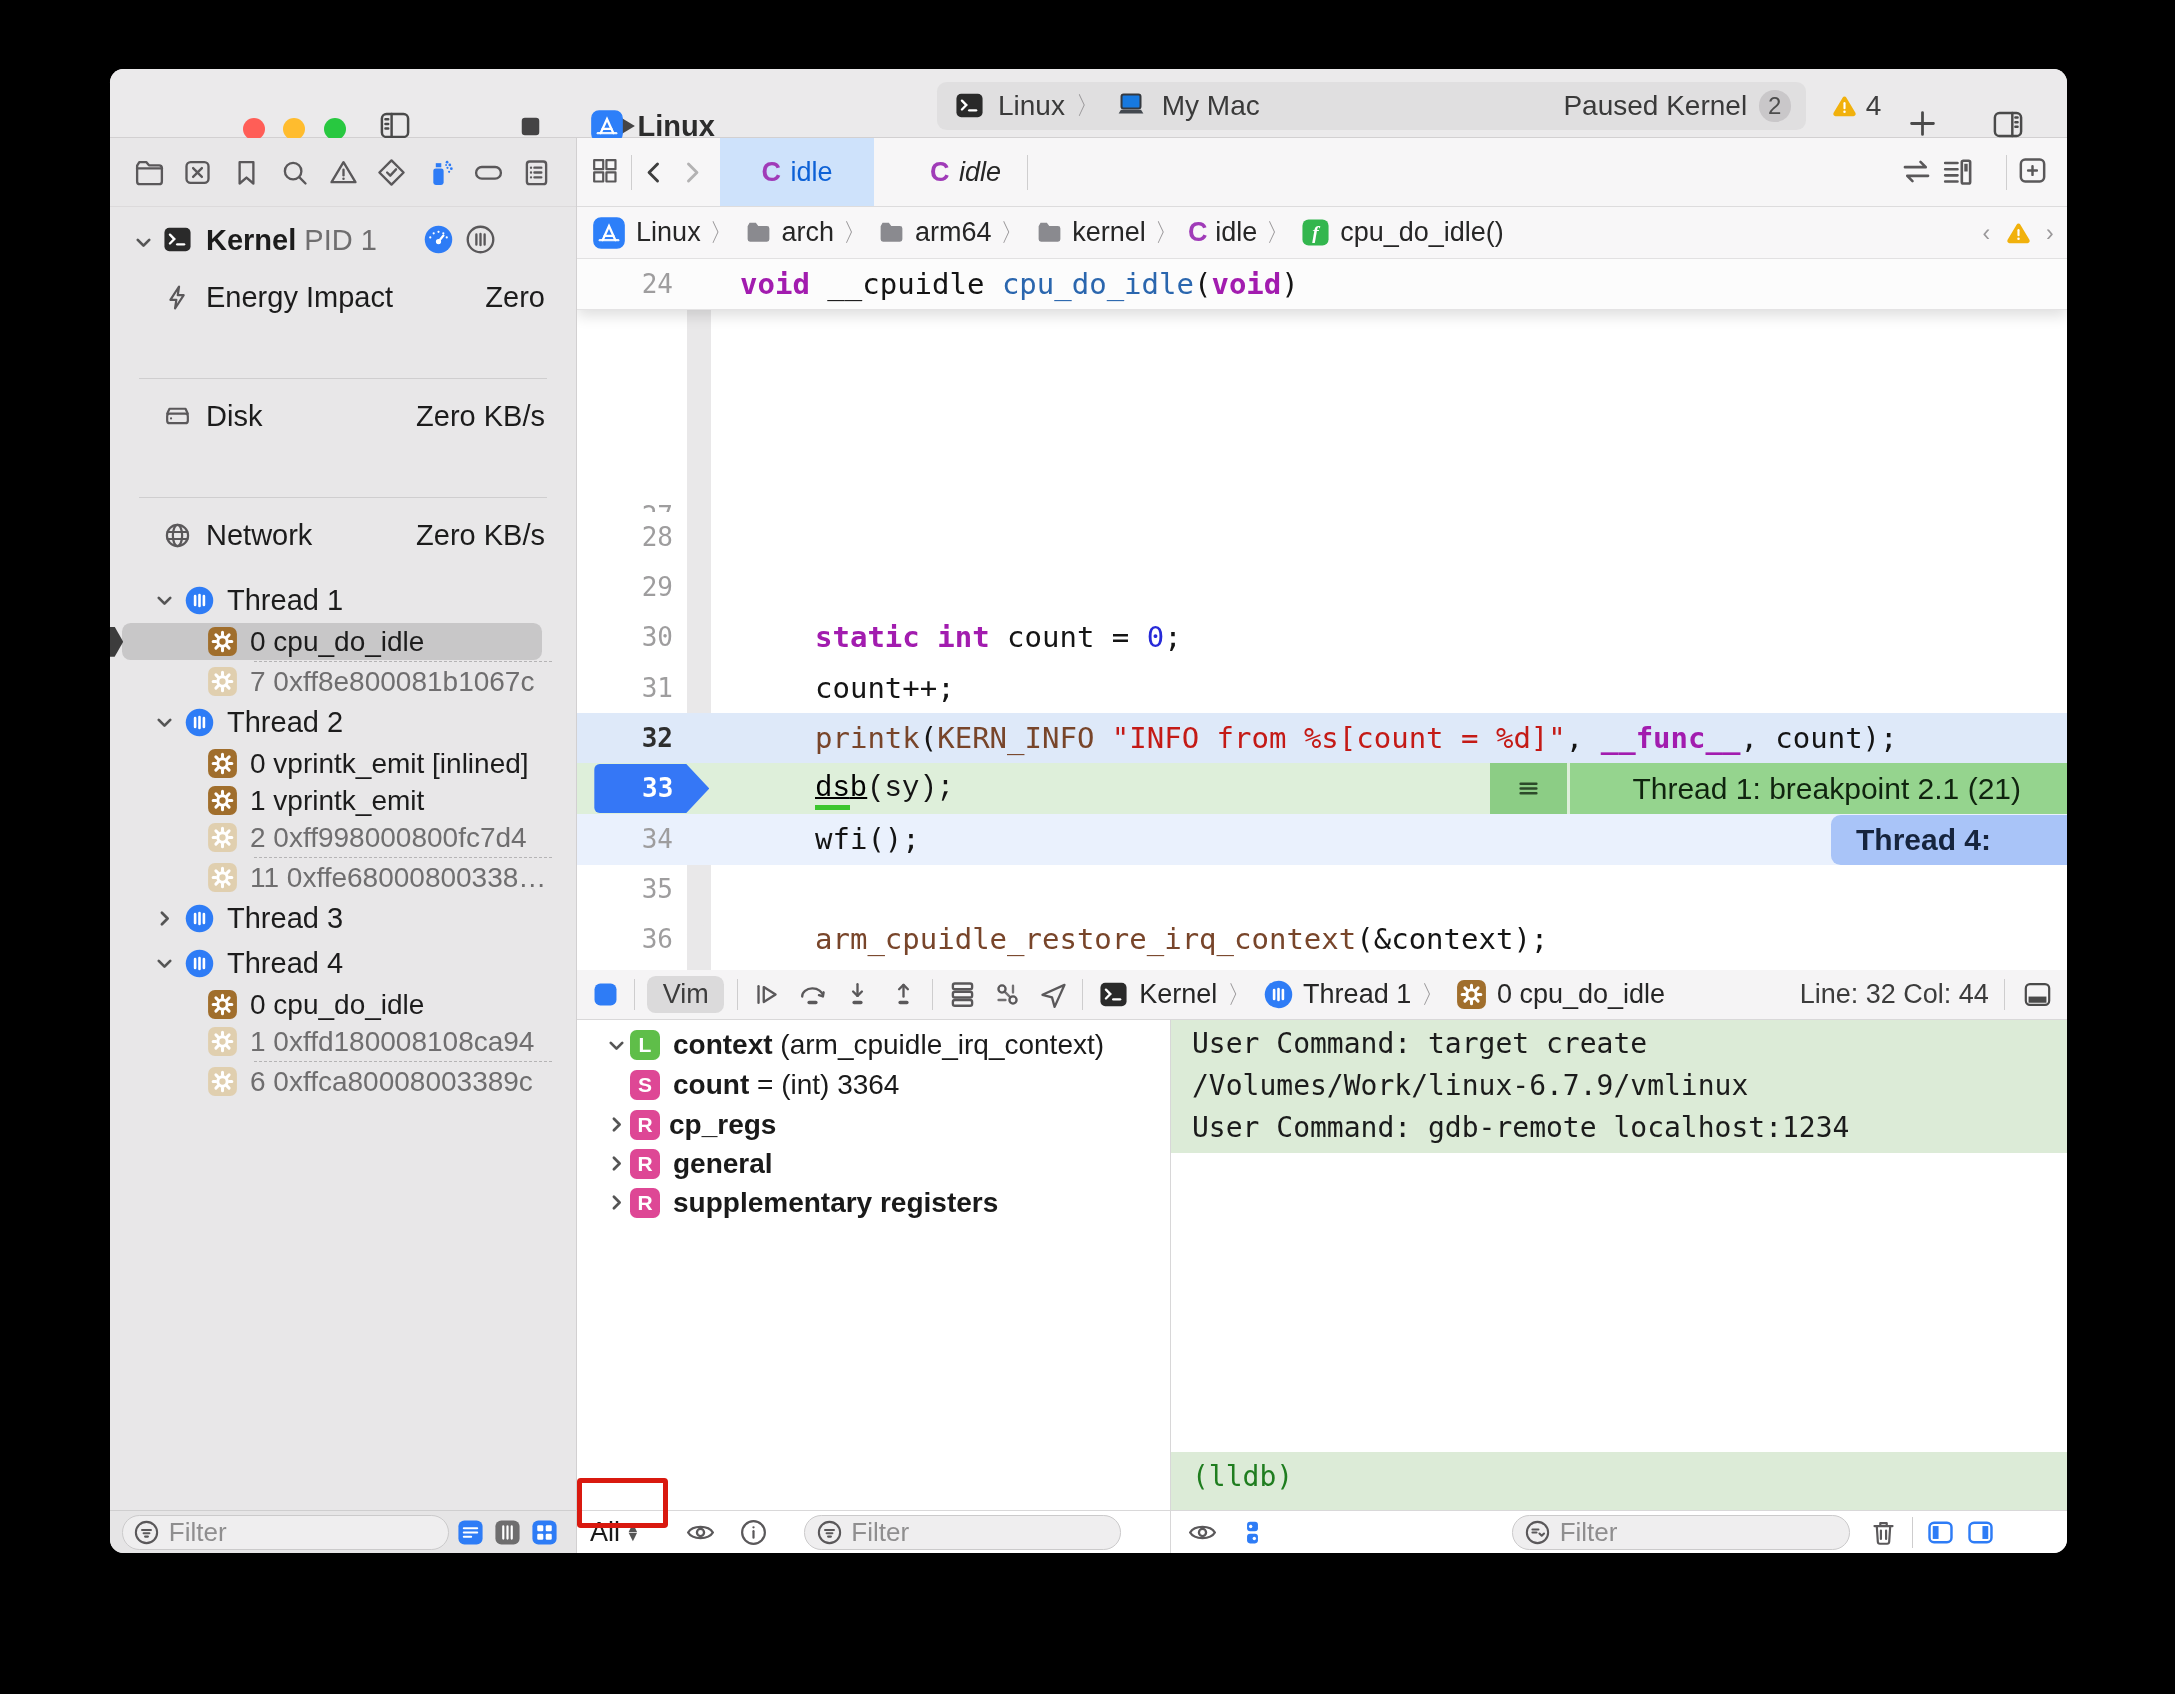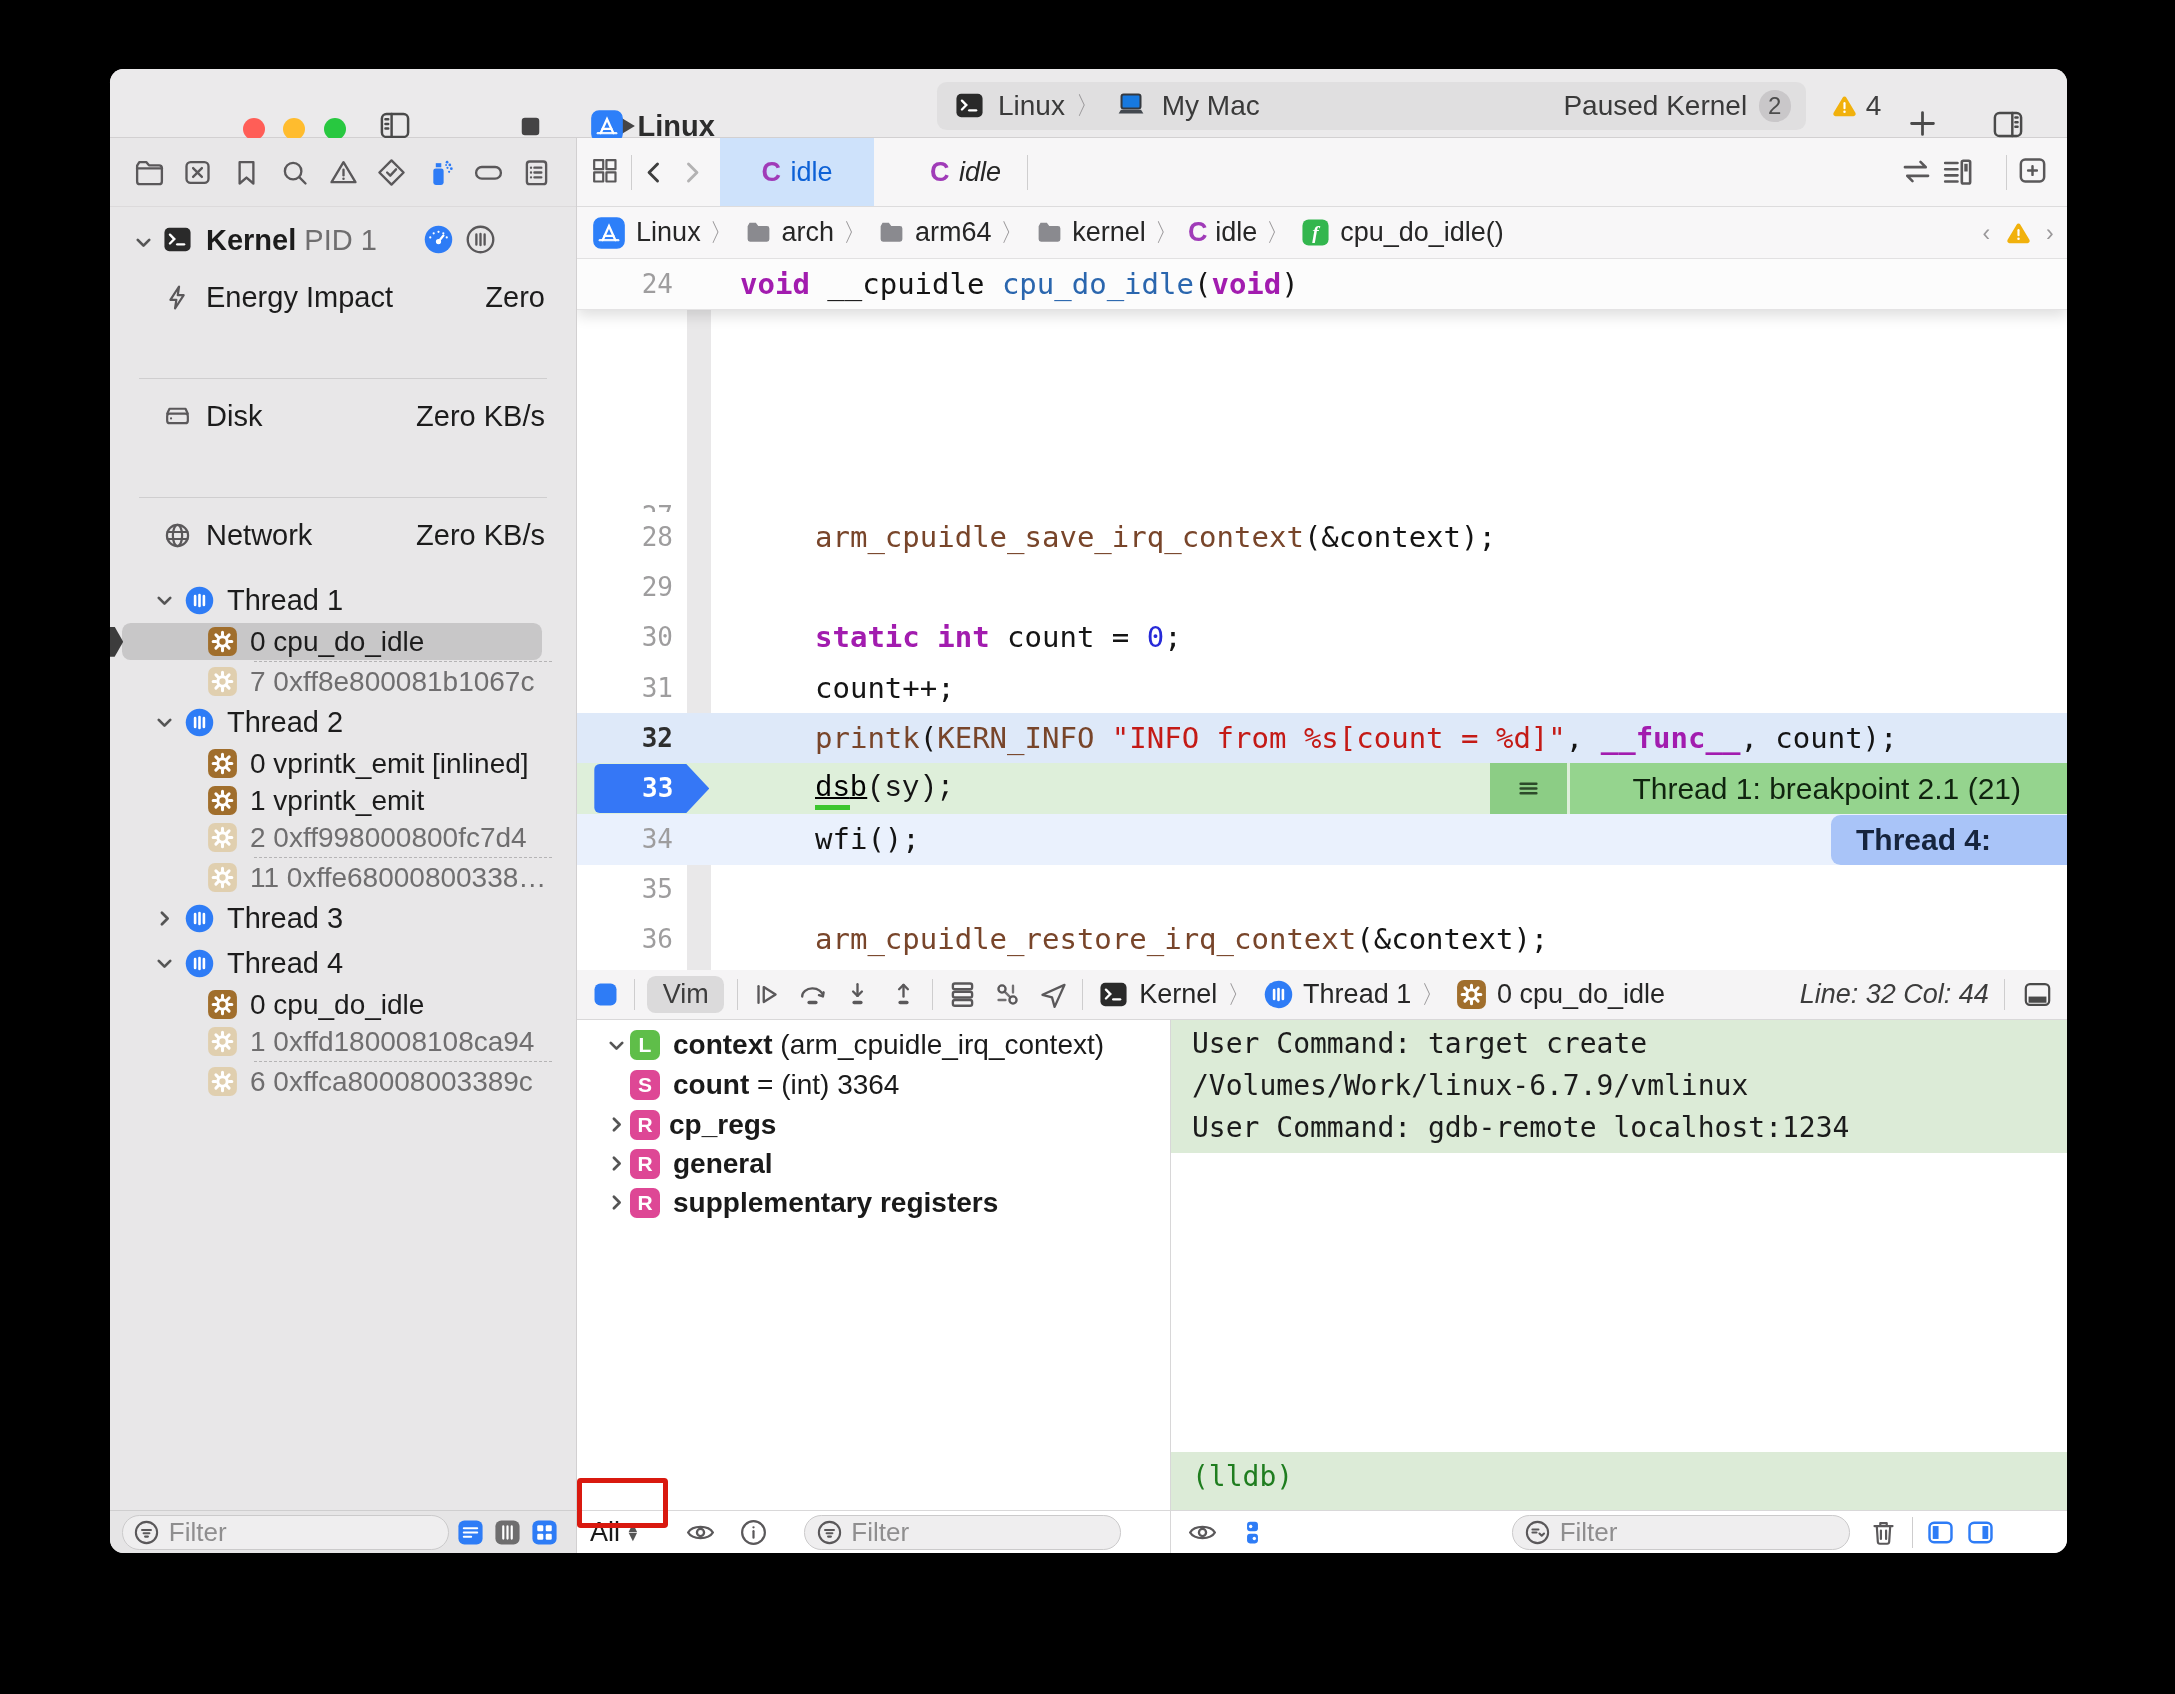--- a/index.html
+++ b/index.html
@@ -78,21 +78,21 @@
   .annot-grip { position:absolute; left:913px; top:0; width:77px; height:51px; background:#8ccd85; display:flex; align-items:center; justify-content:center; }
   .annot-text { position:absolute; left:993px; top:0; right:0; height:51px; background:#95d48e; font-size:30px; color:#10240f; display:flex; align-items:center; justify-content:flex-end; padding-right:46px; }
   .t4chip { position:absolute; left:1254px; top:1px; right:0; height:50px; background:#a9c4f8; border-radius:9.6px 0 0 9.6px; font-size:30px; color:#16243d; display:flex; align-items:center; padding-left:25px;font-weight:bold; }
   .sticky { position:absolute; left:0; top:0; width:100%; height:51px; background:#fcfcfc; border-bottom:1px solid #e4e3e4; box-shadow:0 6.7px 13.4px rgba(0,0,0,.13); }
 
   
   .debugbar { position:absolute; left:467px; top:901px; width:1490px; height:50px; background:#f5f4f5; border-bottom:1px solid #d9d8d9; display:flex; align-items:center; padding:0 13.4px; gap:12.5px; }
   .vimpill { background:#dbdadb; border-radius:8.6px; padding:2.9px 15.4px; font-size:27px; color:#3c3c3c; }
   .dbsep { width:1px; height:31px; background:#cecdce; }
   .dbcrumb { display:flex; align-items:center; gap:9.6px; font-size:27px; color:#262626; }
-  .linecol { margin-left:auto; font-size:27px; color:#3c3c3c; display:flex; align-items:center; gap:15.4px;font-style:italic; }
+  .linecol { margin-left:auto; font-size:27px; color:#3c3c3c; display:flex; align-items:center; gap:15.4px; }
 
   
   .varspane { position:absolute; left:467px; top:951px; width:593px; height:490px; background:#fff; overflow:hidden; }
   .varrow { position:absolute; left:0; width:100%; height:39px; display:flex; align-items:center; font-size:28px; color:#1a1a1a; }
   .varbox { width:30px; height:30px; border-radius:6.7px; color:#fff; font-weight:700; font-size:21px; display:flex; align-items:center; justify-content:center; }
   .consolepane { position:absolute; left:1061px; top:951px; width:896px; height:490px; background:#fff; overflow:hidden; font-family:"DejaVu Sans Mono","Liberation Mono",monospace; }
   .conband { position:absolute; left:0; top:0; width:100%; background:var(--console-band); }
   .conline { position:absolute; left:21px; font-size:28px; color:#1b1b1b; line-height:42px; white-space:pre; }
   .promptband { position:absolute; left:0; top:432px; width:100%; height:58px; background:var(--console-band); }
   .prompt { position:absolute; left:21px; top:440px; font-size:28px; color:var(--lldb-green); }
@@ -668,21 +668,20 @@
 
   <div class="codearea">
     <div class="gstrip" style="top:51px;height:704px;border-radius:0 0 9.6px 9.6px"></div>
     <div class="gstrip" style="top:666px;height:115px;border-radius:9.6px"></div>
     <div id="codelines">
         <div class="crow" style="top: 240px; height: 12.5px; overflow: hidden;">
           <div class="lnum" style="top: -7.7px;">27</div>
         </div>
         <div class="crow" style="top: 253px;">
           <div class="lnum">28</div>
-          <div class="codetext" style="left: 238px;"><span class="seg-call">arm_cpuidle_save_irq_context</span><span class="seg-p">(&amp;context);</span></div>
         </div>
         <div class="crow" style="top: 303px;">
           <div class="lnum">29</div>
           <div class="codetext" style="left: 163px;"></div>
         </div>
         <div class="crow" style="top: 353px;">
           <div class="lnum">30</div>
           <div class="codetext" style="left: 238px;"><span class="seg-kw">static</span><span class="seg-p"> </span><span class="seg-kw">int</span><span class="seg-p"> count = </span><span class="seg-num">0</span><span class="seg-p">;</span></div>
         </div>
         <div class="crow" style="top: 404px;">

